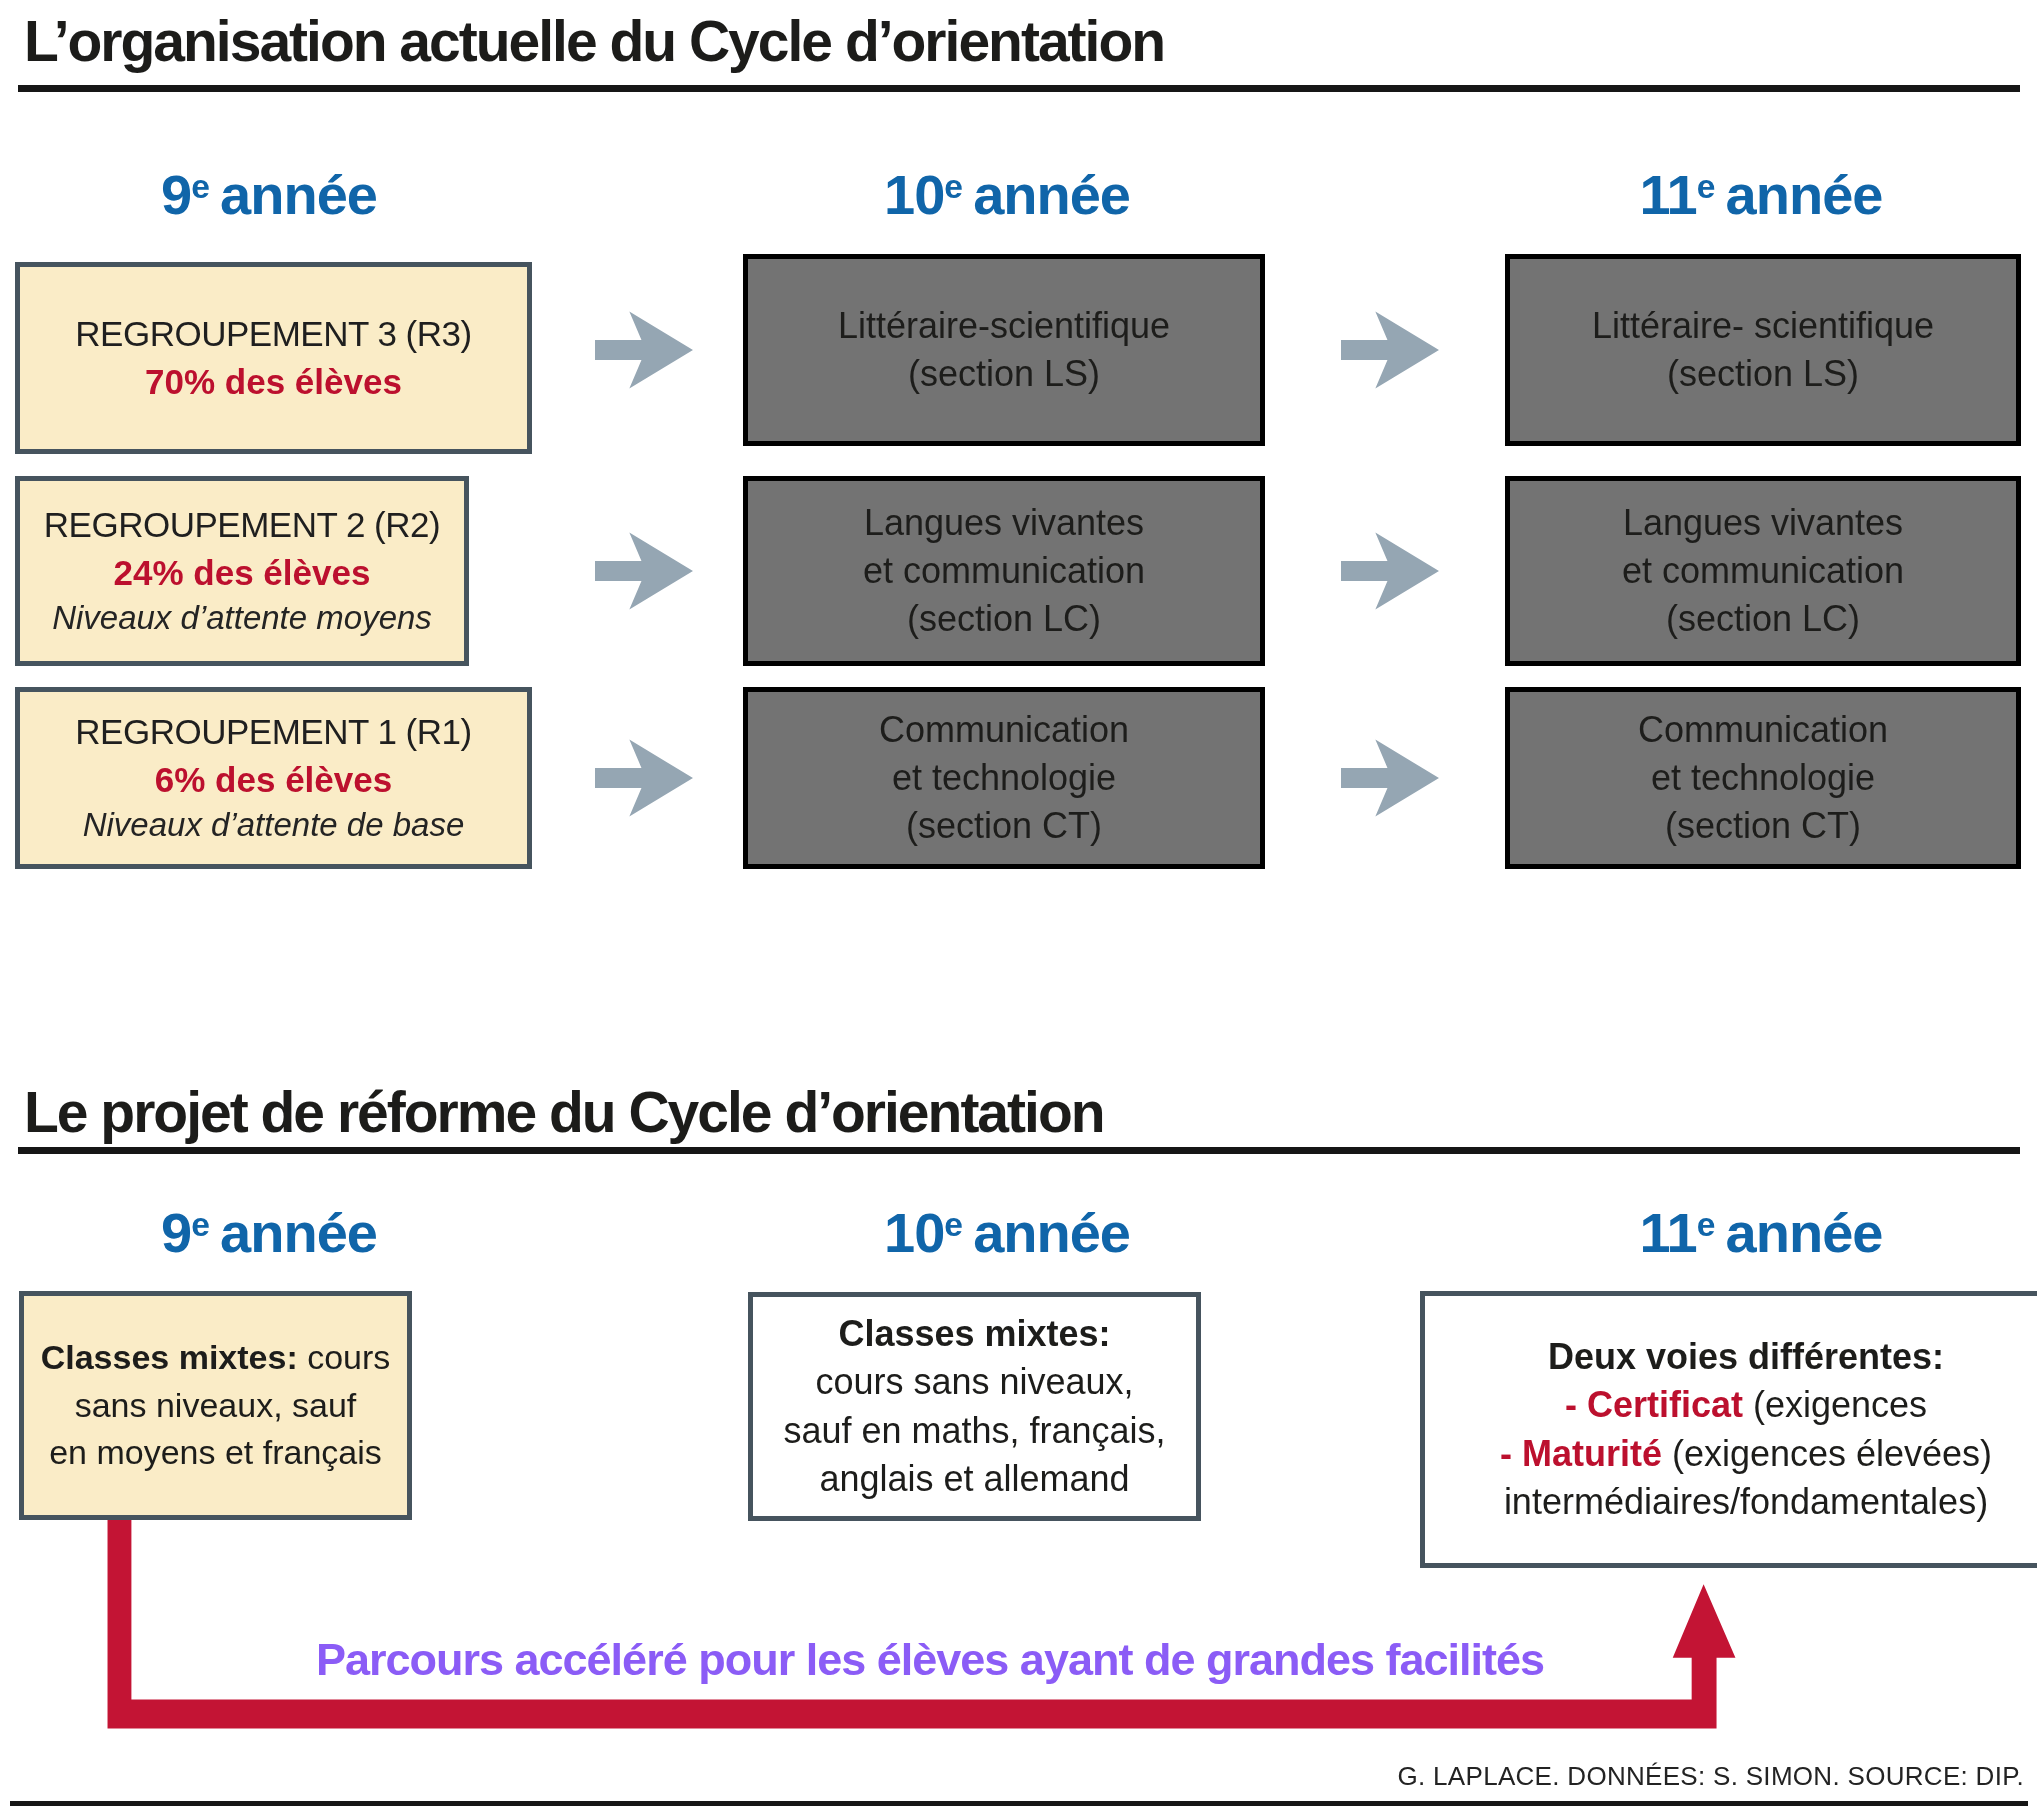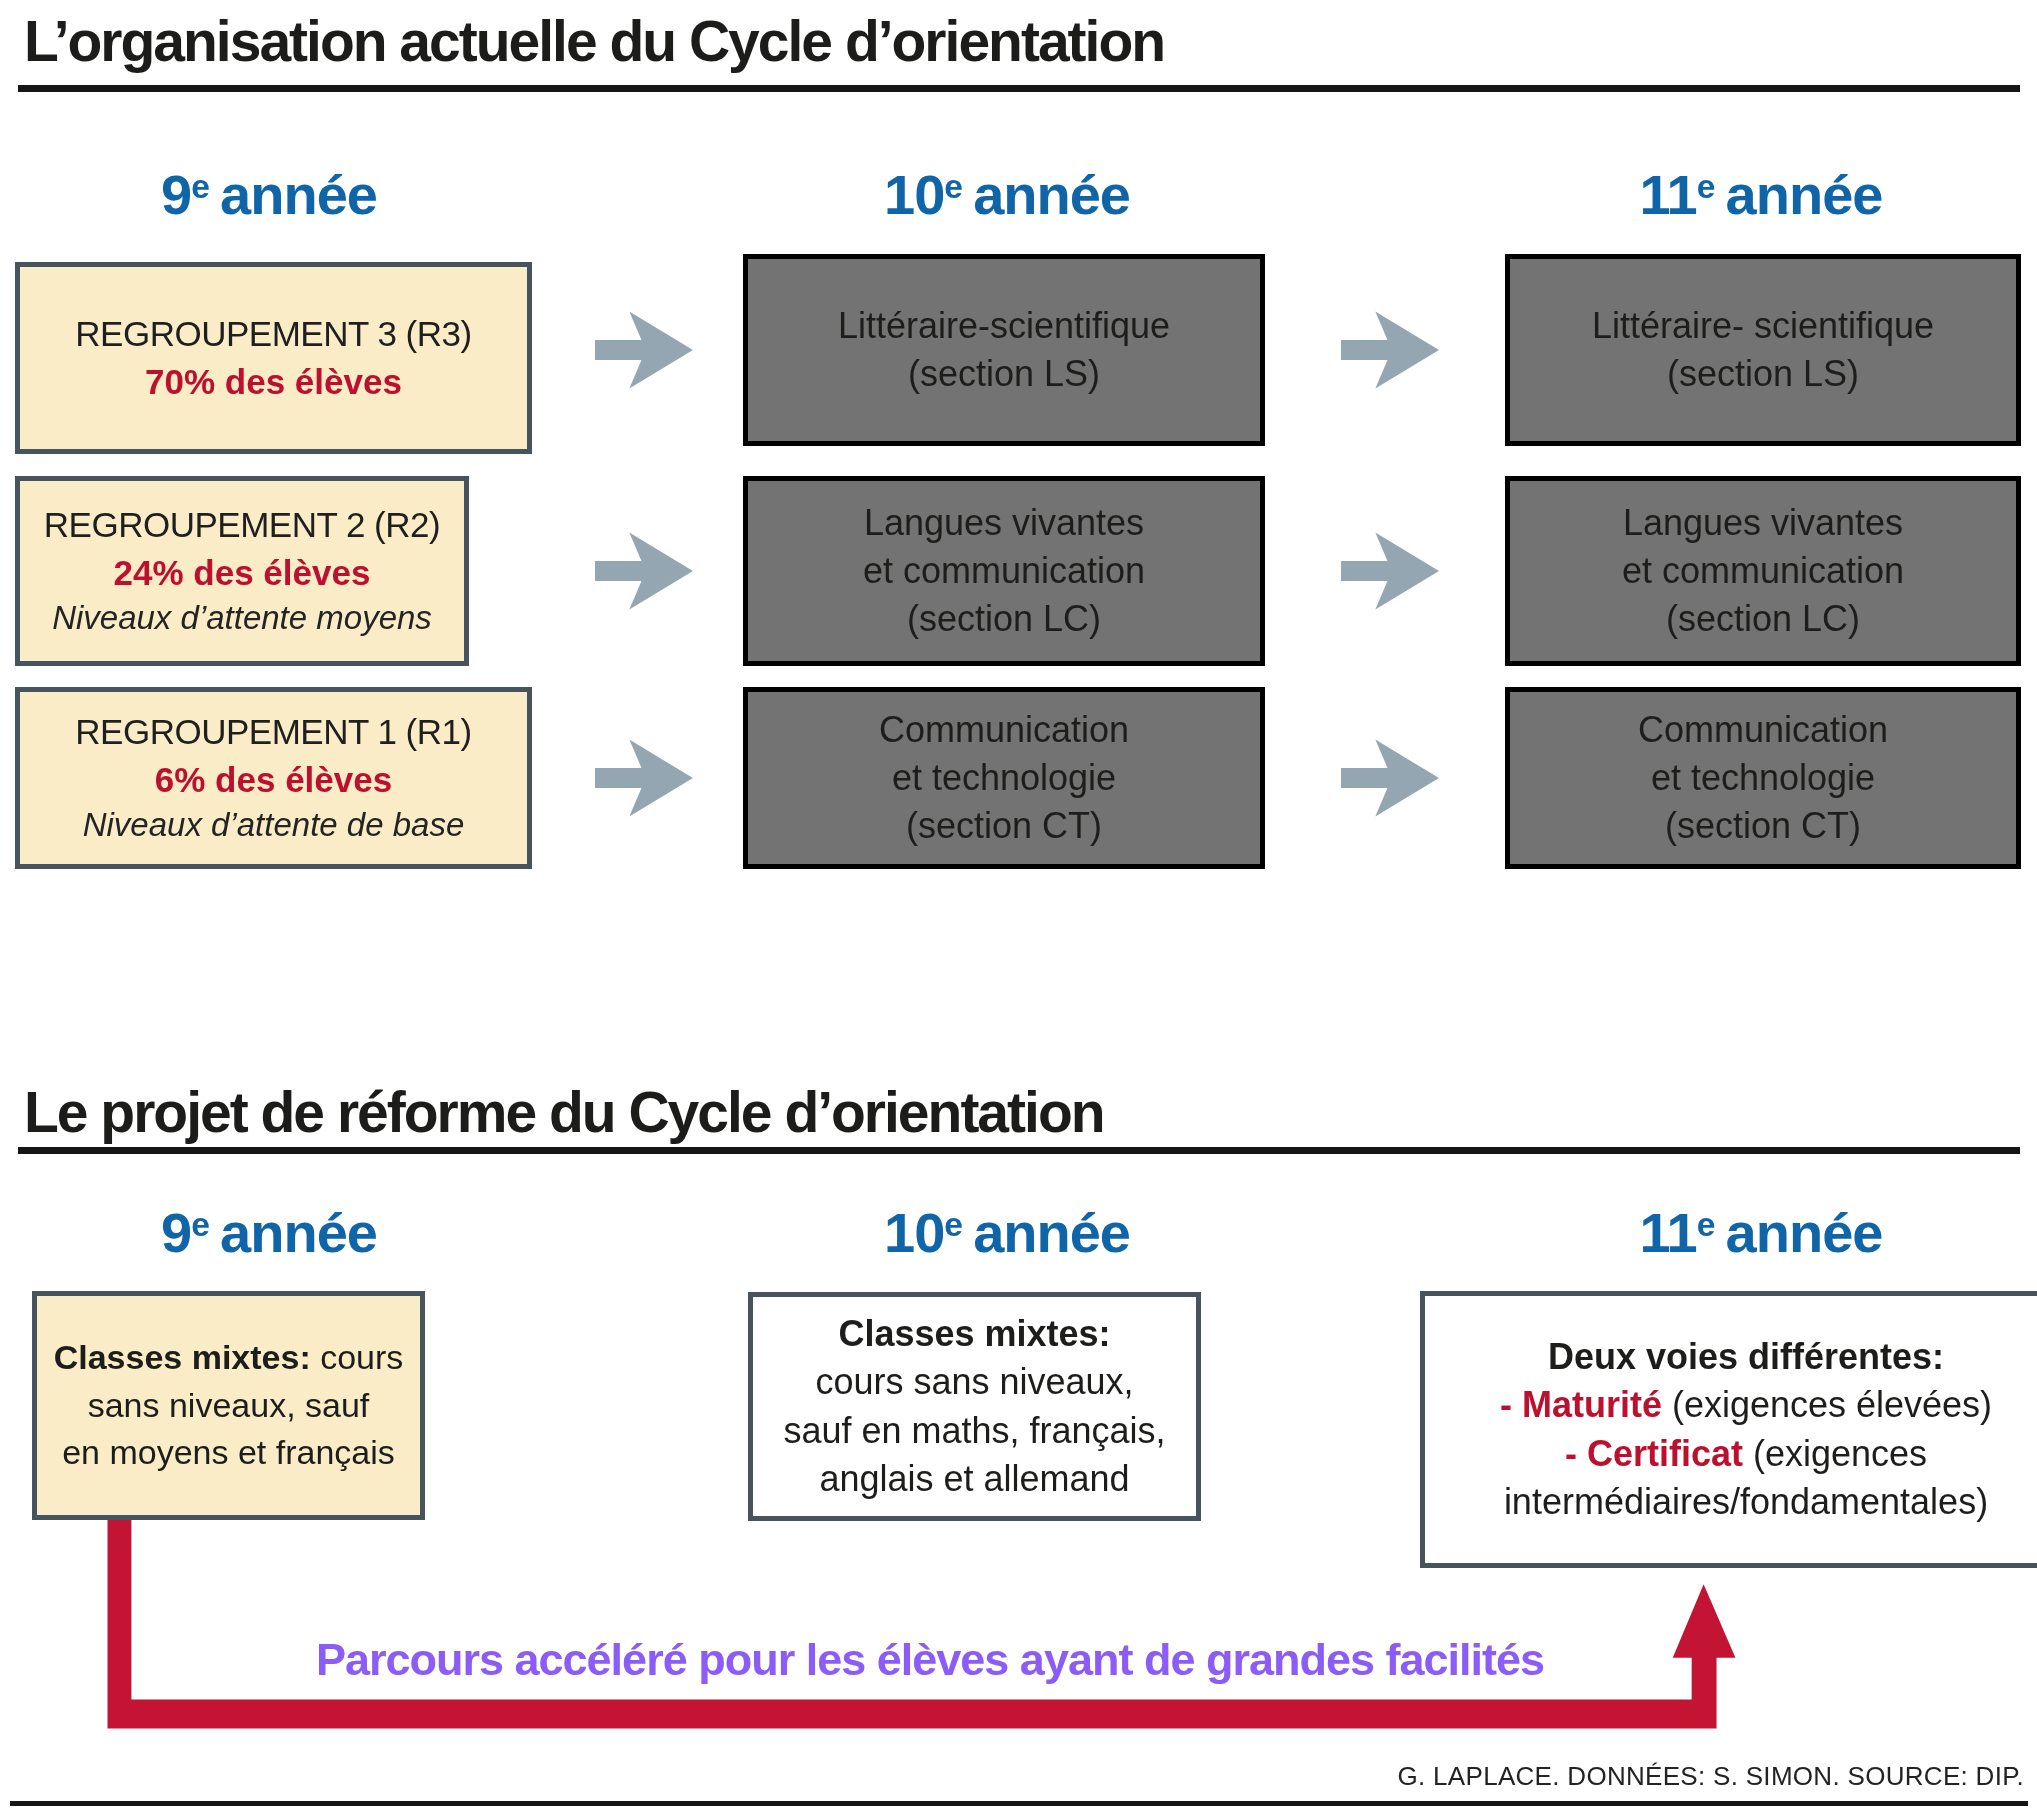--- a/index.html
+++ b/index.html
@@ -134,37 +134,37 @@
     </div>
   </div>
 
   <h1 class="title" style="top:1081px;">Le projet de réforme du Cycle d’orientation</h1>
   <div class="rule thick" style="top:1147px;"></div>
 
   <div class="hdr" style="left:50px; top:1205px;"><span>9</span><span class="sup">e</span><span class="word">année</span></div>
   <div class="hdr" style="left:788px; top:1205px;"><span>10</span><span class="sup">e</span><span class="word">année</span></div>
   <div class="hdr" style="left:1542px; top:1205px;"><span>11</span><span class="sup">e</span><span class="word">année</span></div>
 
-  <div class="box yellow" style="left:32px; top:1291px; width:393px; height:229px;">
+  <div class="box yellow" style="left:19px; top:1291px; width:393px; height:229px;">
     <div class="s2l"><span class="b">Classes mixtes:</span><span> cours</span></div>
     <div class="s2l">sans niveaux, sauf</div>
     <div class="s2l">en moyens et français</div>
   </div>
 
   <div class="box white2" style="left:748px; top:1292px; width:453px; height:229px;">
     <div class="bl b">Classes mixtes:</div>
     <div class="bl">cours sans niveaux,</div>
     <div class="bl">sauf en maths, français,</div>
     <div class="bl">anglais et allemand</div>
   </div>
 
   <div class="box white2" style="left:1420px; top:1291px; width:652px; height:277px;">
     <div class="bl b">Deux voies différentes:</div>
+    <div class="bl"><span class="redb">- Certificat</span><span> (exigences</span></div>
     <div class="bl"><span class="redb">- Maturité</span><span> (exigences élevées)</span></div>
-    <div class="bl"><span class="redb">- Certificat</span><span> (exigences</span></div>
     <div class="bl">intermédiaires/fondamentales)</div>
   </div>
 
   <div class="path-label">Parcours accéléré pour les élèves ayant de grandes facilités</div>
 
   <div class="credit">G. LAPLACE. DONNÉES: S. SIMON. SOURCE: DIP.</div>
   <div class="rule bottom-rule"></div>
 
 </div>
 

